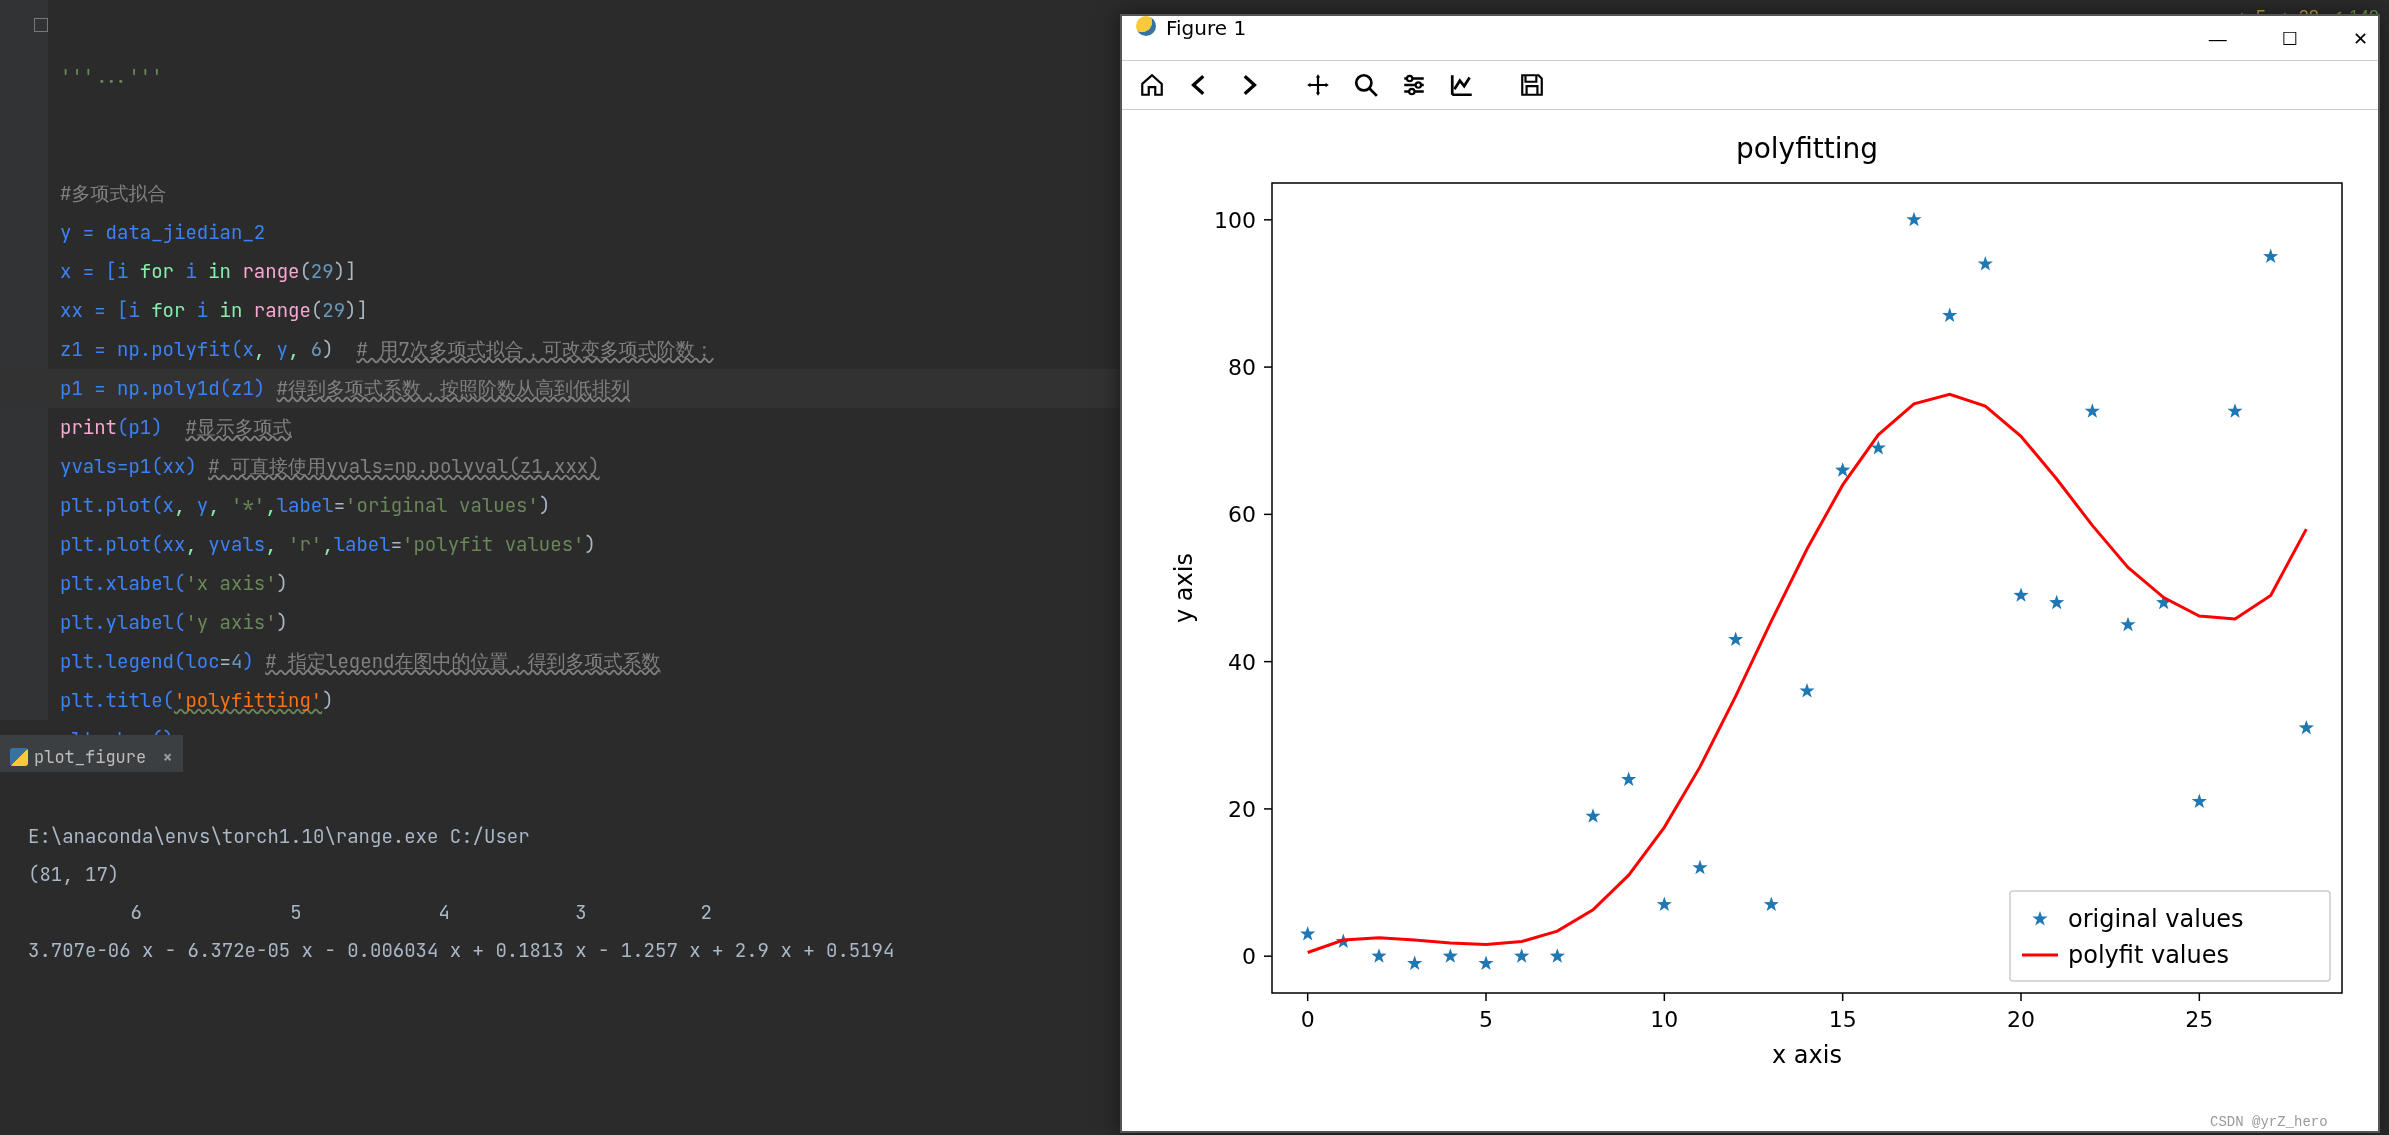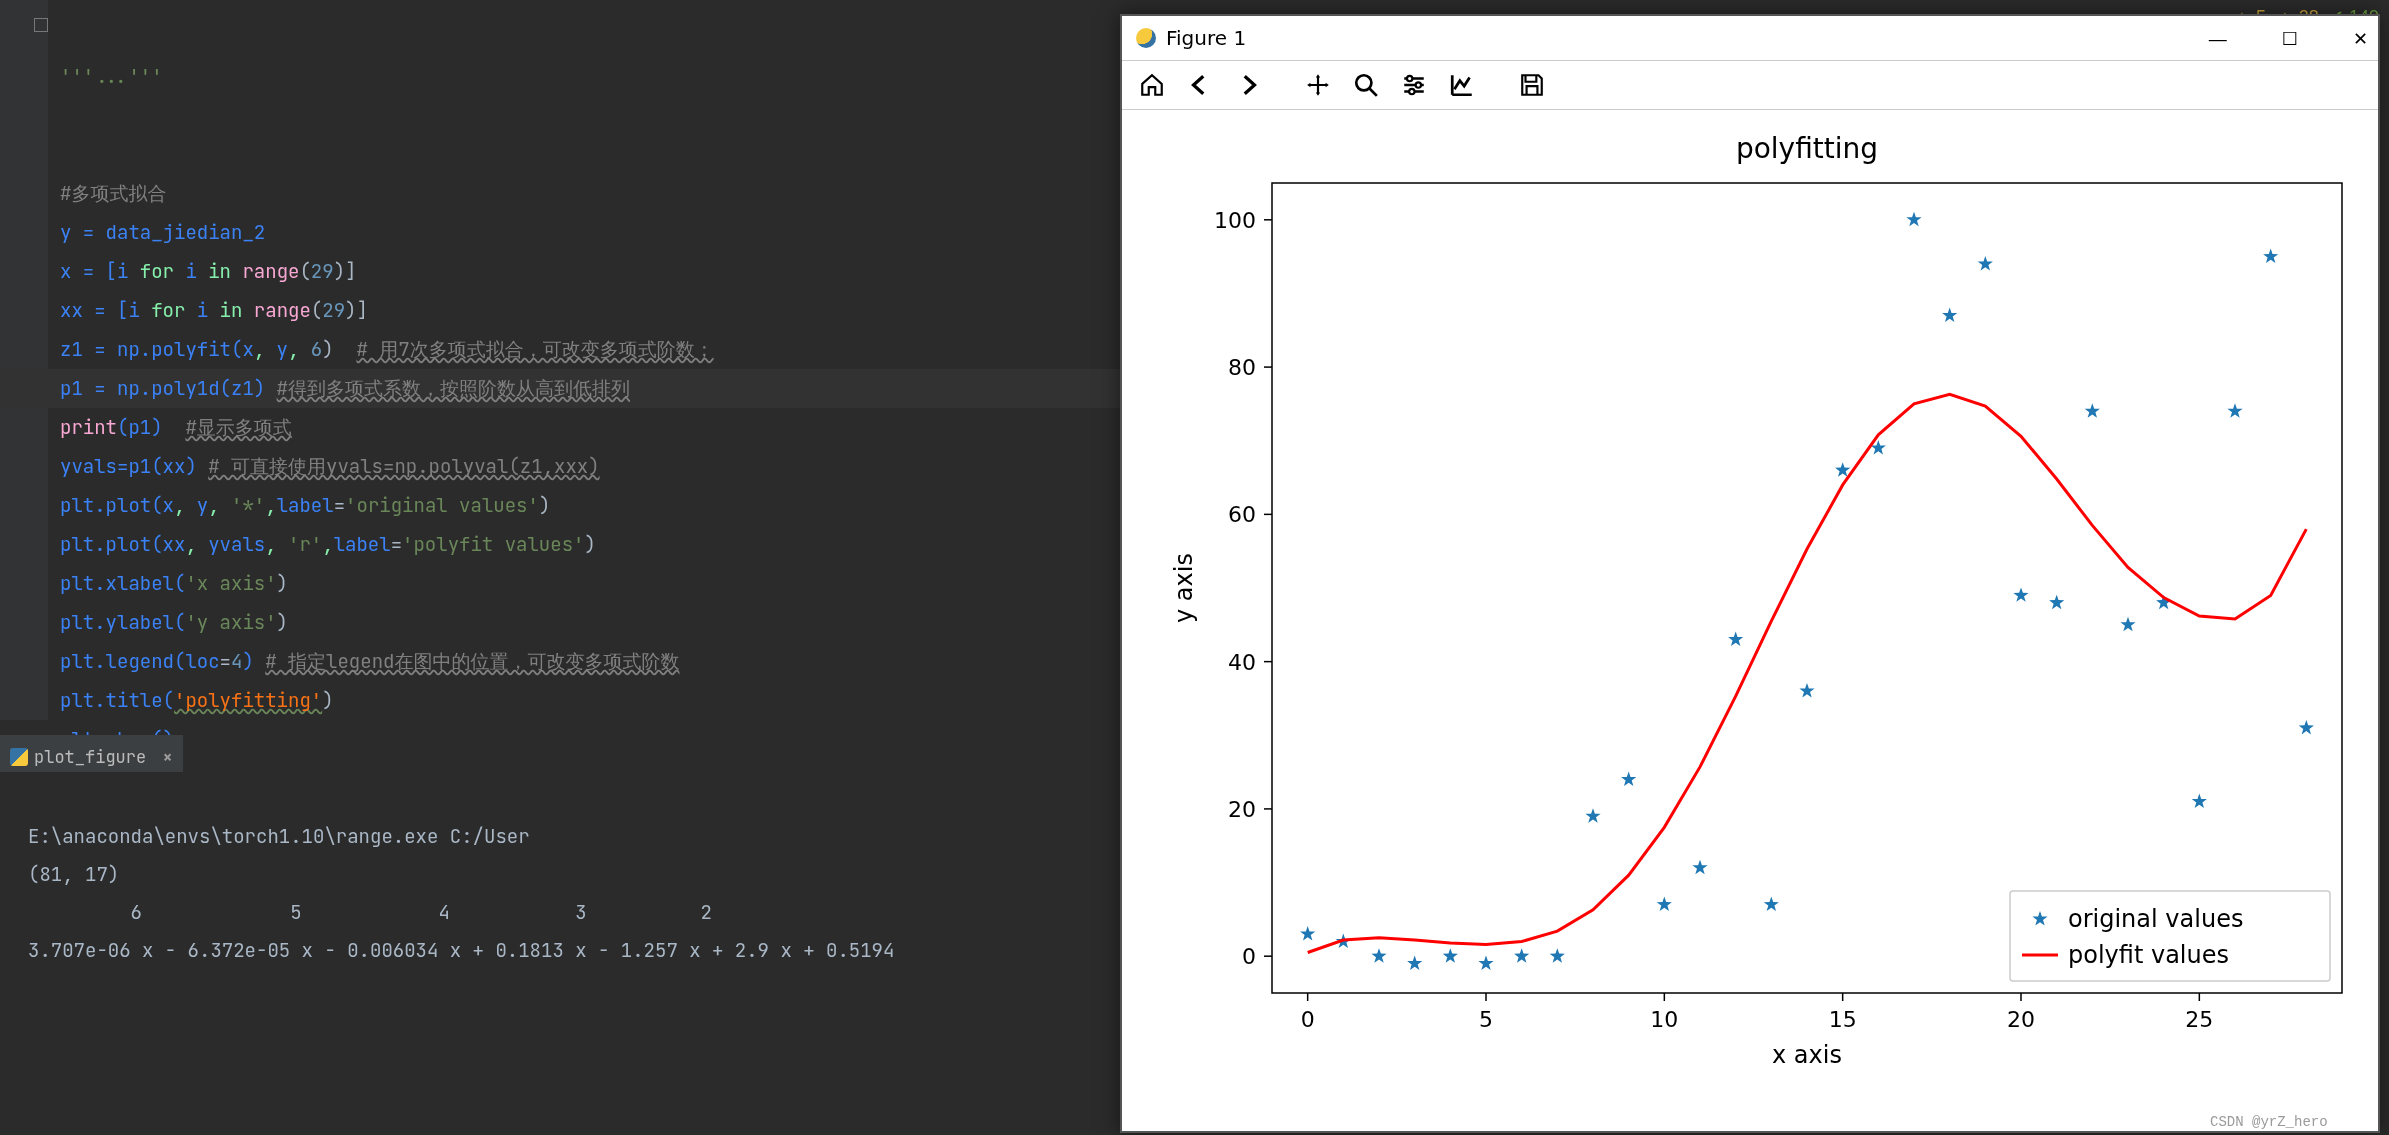--- a/index.html
+++ b/index.html
@@ -18,21 +18,21 @@
   .warn{text-decoration:underline wavy #808080;text-decoration-skip-ink:none}
   .fold{position:absolute;left:34px;top:18px;width:12px;height:12px;border:1px solid #777}
   .status{position:absolute;right:10px;top:6px;font-size:18px;font-family:sans-serif}
   .s-y{color:#c9a33b}
   .s-g{color:#6a9e3f}
   .console-tab{position:absolute;left:0;top:735px;height:34px;background:#3c3f41;padding:11px 10px;font-size:17px;color:#bbb}
   .py-icon{display:inline-block;width:18px;height:18px;border-radius:3px;background:linear-gradient(135deg,#3573a5 50%,#f7ca3e 50%);vertical-align:-3px;margin-right:6px}
   .close-x{color:#999;margin-left:6px;font-weight:bold}
   .console{position:absolute;left:0;top:772px;width:1555px;height:363px;background:#2b2b2b;font-size:19px;line-height:38px;white-space:pre;color:#a9b7c6;padding:8px 28px}
   .figwin{position:absolute;left:1120px;top:14px;width:1256px;height:1115px;background:#fff;border:2px solid #555;box-shadow:0 0 20px rgba(0,0,0,.5);color:#000;font-family:DejaVu Sans,sans-serif}
-  .titlebar{height:44px;border-bottom:1px solid #ccc;position:relative;padding:0 14px;display:flex;align-items:center}
+  .titlebar{height:44px;border-bottom:1px solid #ccc;position:relative;padding:0 14px;display:flex;align-items:flex-start}
   .logo{display:inline-block;width:20px;height:20px;border-radius:50%;background:radial-gradient(circle at 6px 6px,#f7ca3e 50%,#3573a5 52%);margin-right:10px}
   .title{font-size:20px;color:#000}
   .wctl{position:absolute;right:10px;top:12px;font-family:'Segoe UI Symbol',sans-serif;font-size:18px}
   .wctl span{margin-left:50px}
   .toolbar{height:48px;border-bottom:1px solid #ccc;display:flex;align-items:center;padding:0 12px;gap:12px}
   .tbtn{display:flex;align-items:center;justify-content:center;width:36px;height:36px;font-size:26px;color:#000}
   .tgap{width:10px}
   .plot{position:relative;width:100%;height:calc(100% - 94px)}
   .plot svg{width:100%;height:100%}
   .ax-title{font-size:28px;text-anchor:middle;fill:#000}
@@ -71,21 +71,21 @@
 <span class="c-id">x = [i </span><span class="c-kw">for</span><span class="c-id"> i </span><span class="c-kw">in</span><span> </span><span class="c-fn">range</span><span>(</span><span class="c-nm">29</span><span>)]</span>
 <span class="c-id">xx = [i </span><span class="c-kw">for</span><span class="c-id"> i </span><span class="c-kw">in</span><span> </span><span class="c-fn">range</span><span>(</span><span class="c-nm">29</span><span>)]</span>
 <span class="c-id">z1 = np.polyfit(x</span><span class="c-kw">,</span><span class="c-id"> y</span><span class="c-kw">,</span><span> </span><span class="c-nm">6</span><span>)</span>  <span class="c-cm warn"># 用7次多项式拟合，可改变多项式阶数；</span>
 <span class="c-id">p1 = np.poly1d(z1) </span><span class="c-cm warn">#得到多项式系数，按照阶数从高到低排列</span>
 <span class="c-fn">print</span><span class="c-id">(p1)  </span><span class="c-cm warn">#显示多项式</span>
 <span class="c-id">yvals=p1(xx) </span><span class="c-cm warn"># 可直接使用yvals=np.polyval(z1,xxx)</span>
 <span class="c-id">plt.plot(x</span><span class="c-kw">,</span><span class="c-id"> y</span><span class="c-kw">,</span><span> </span><span class="c-str">'*'</span><span class="c-kw">,</span><span class="c-id">label</span><span>=</span><span class="c-str">'original values'</span><span>)</span>
 <span class="c-id">plt.plot(xx</span><span class="c-kw">,</span><span class="c-id"> yvals</span><span class="c-kw">,</span><span> </span><span class="c-str">'r'</span><span class="c-kw">,</span><span class="c-id">label</span><span>=</span><span class="c-str">'polyfit values'</span><span>)</span>
 <span class="c-id">plt.xlabel(</span><span class="c-str">'x axis'</span><span>)</span>
 <span class="c-id">plt.ylabel(</span><span class="c-str">'y axis'</span><span>)</span>
-<span class="c-id">plt.legend(</span><span class="c-id">loc</span><span>=</span><span class="c-nm">4</span><span class="c-id">) </span><span class="c-cm warn"># 指定legend在图中的位置，可改变多项式阶数</span>
+<span class="c-id">plt.legend(</span><span class="c-id">loc</span><span>=</span><span class="c-nm">4</span><span class="c-id">) </span><span class="c-cm warn"># 指定legend在图中的位置，得到多项式系数</span>
 <span class="c-id">plt.title(</span><span class="c-str-u">'polyfitting'</span><span>)</span>
 <span class="c-id">plt.show()</span></div>
   </div>
 
   <div class="console-tab">
     <span class="py-icon"></span><span>plot_figure</span>
     <span class="close-x">×</span>
   </div>
 
   <div class="console">

